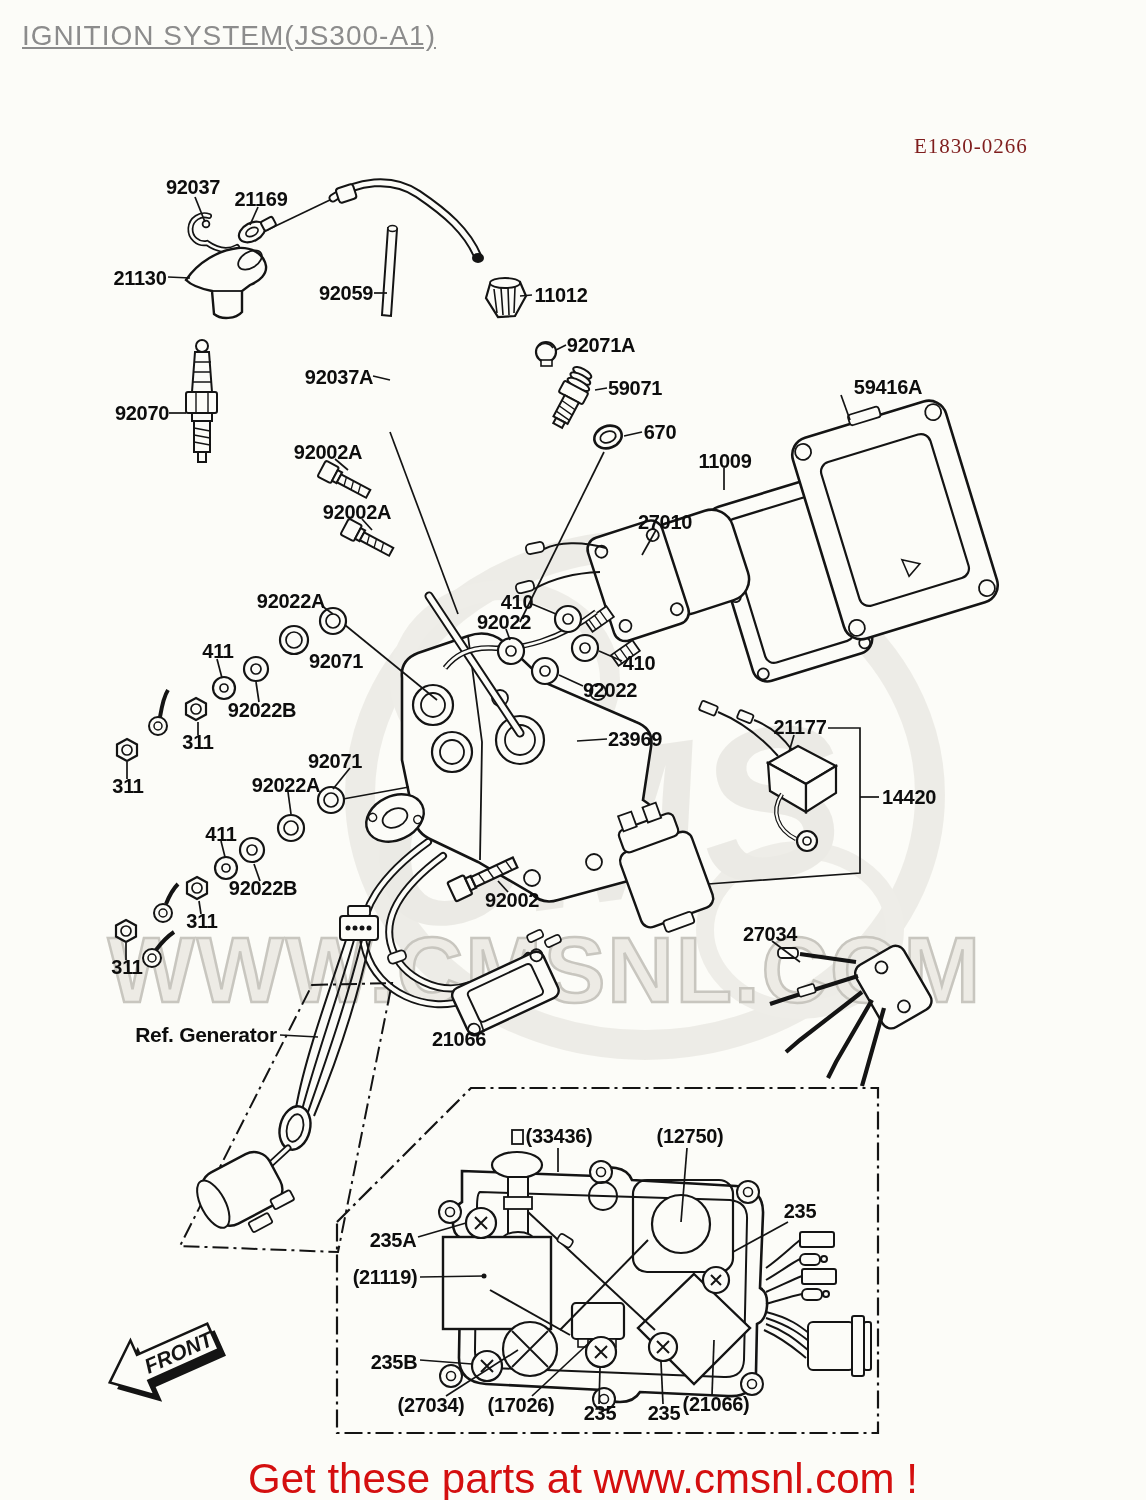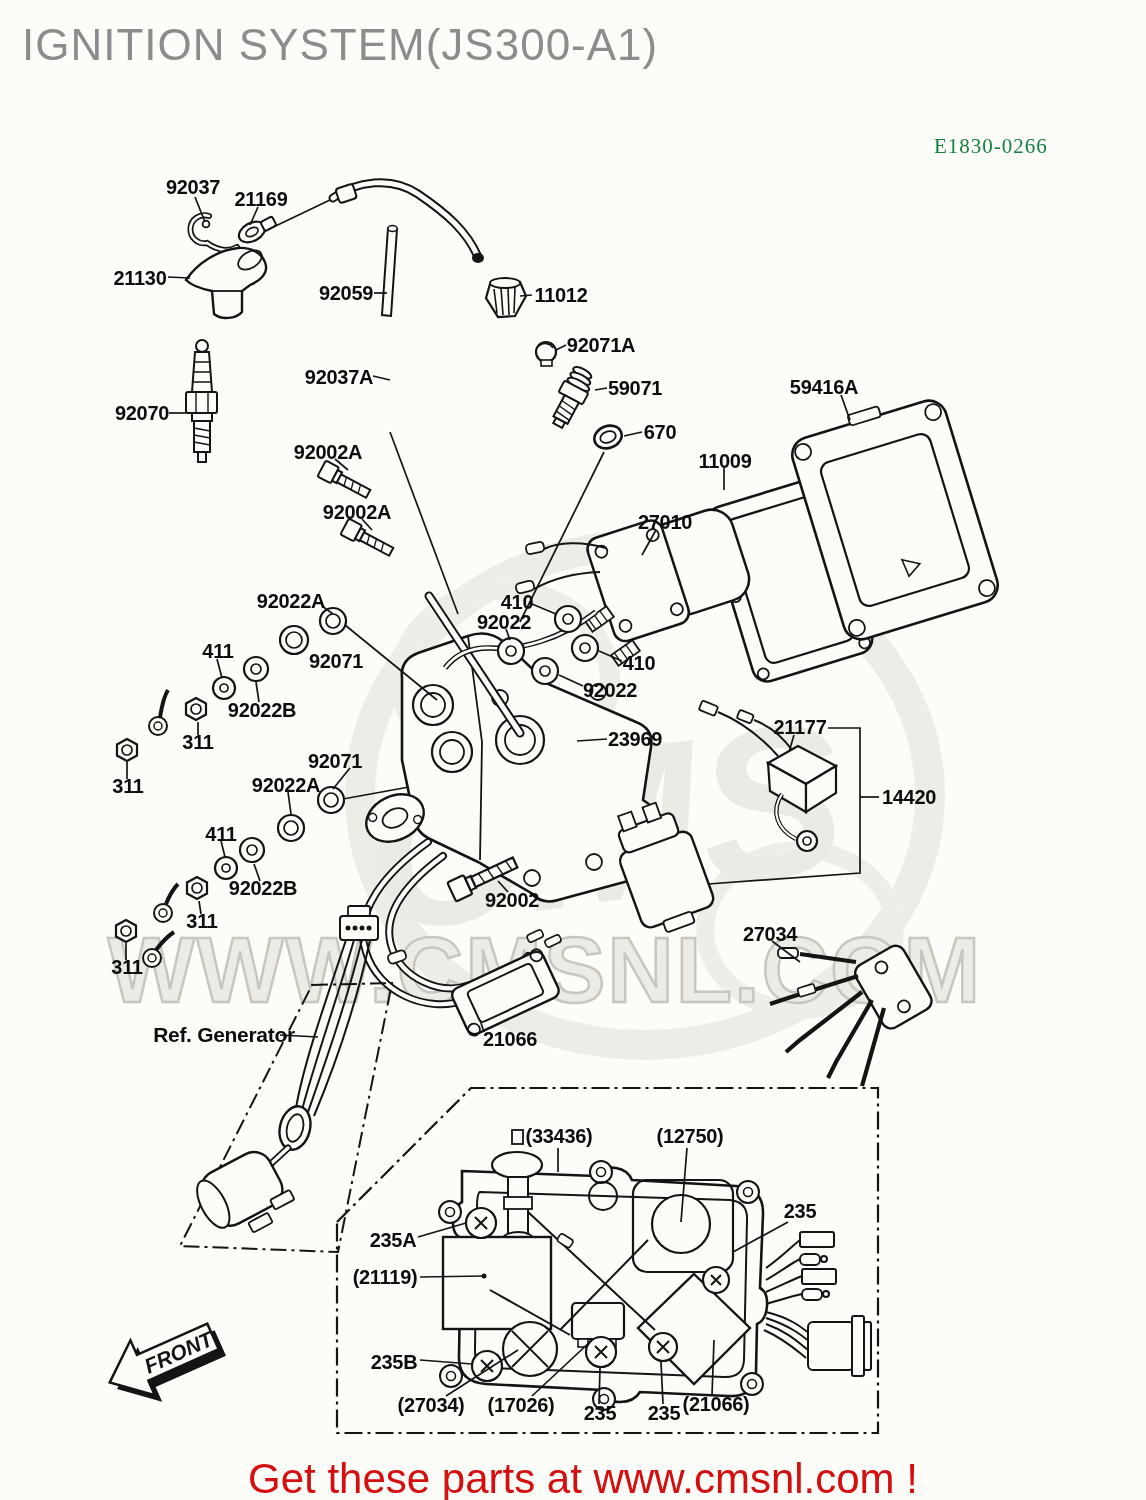--- a/index.html
+++ b/index.html
@@ -1,21 +1,21 @@
 <!DOCTYPE html>
 <html><head>
 <meta charset="utf-8">
 <style>
   html,body{margin:0;padding:0;background:#ffffff;}
   .canvas{position:relative;width:1146px;height:1500px;background:#fcfcf8;overflow:hidden;
           font-family:"Liberation Sans",sans-serif;}
   svg.draw{position:absolute;left:0;top:0;}
-  .title{position:absolute;left:22px;top:20px;font-size:44px;color:#8c8c8c;letter-spacing:1px;}
-  .code{position:absolute;left:934px;top:134px;font-family:"Liberation Serif",serif;
-        font-size:21px;color:#15803d;letter-spacing:1px;}
+  .title{position:absolute;left:22px;top:20px;font-size:28px;color:#8c8c8c;letter-spacing:1px;text-decoration:underline;}
+  .code{position:absolute;left:914px;top:134px;font-family:"Liberation Serif",serif;
+        font-size:21px;color:#7f1d1d;letter-spacing:1px;}
   .pl{position:absolute;transform:translate(-50%,-50%);font-weight:bold;font-size:20px;
       color:#0d0d0d;letter-spacing:-0.3px;white-space:nowrap;}
   .refgen{font-size:21px;}
   .footer{position:absolute;left:583px;top:1455px;transform:translateX(-50%);
           font-size:42px;color:#d40f0f;white-space:nowrap;font-weight:500;}
 </style>
 </head>
 <body>
 
 <div class="canvas">
@@ -487,21 +487,21 @@
 <div class="pl" style="left:561px;top:295px">11012</div>
 <div class="pl" style="left:601px;top:345px">92071A</div>
 <div class="pl" style="left:635px;top:388px">59071</div>
 <div class="pl" style="left:660px;top:432px">670</div>
 <div class="pl" style="left:142px;top:413px">92070</div>
 <div class="pl" style="left:339px;top:377px">92037A</div>
 <div class="pl" style="left:328px;top:452px">92002A</div>
 <div class="pl" style="left:357px;top:512px">92002A</div>
 <div class="pl" style="left:725px;top:461px">11009</div>
 <div class="pl" style="left:665px;top:522px">27010</div>
-<div class="pl" style="left:824px;top:387px">59416A</div>
+<div class="pl" style="left:888px;top:387px">59416A</div>
 <div class="pl" style="left:291px;top:601px">92022A</div>
 <div class="pl" style="left:336px;top:661px">92071</div>
 <div class="pl" style="left:218px;top:651px">411</div>
 <div class="pl" style="left:262px;top:710px">92022B</div>
 <div class="pl" style="left:198px;top:742px">311</div>
 <div class="pl" style="left:128px;top:786px">311</div>
 <div class="pl" style="left:517px;top:602px">410</div>
 <div class="pl" style="left:504px;top:622px">92022</div>
 <div class="pl" style="left:639px;top:663px">410</div>
 <div class="pl" style="left:610px;top:690px">92022</div>
@@ -509,22 +509,22 @@
 <div class="pl" style="left:800px;top:727px">21177</div>
 <div class="pl" style="left:909px;top:797px">14420</div>
 <div class="pl" style="left:335px;top:761px">92071</div>
 <div class="pl" style="left:286px;top:785px">92022A</div>
 <div class="pl" style="left:221px;top:834px">411</div>
 <div class="pl" style="left:263px;top:888px">92022B</div>
 <div class="pl" style="left:202px;top:921px">311</div>
 <div class="pl" style="left:127px;top:967px">311</div>
 <div class="pl" style="left:512px;top:900px">92002</div>
 <div class="pl" style="left:770px;top:934px">27034</div>
-<div class="pl" style="left:510px;top:1039px">21066</div>
-<div class="pl refgen" style="left:224px;top:1035px">Ref. Generator</div>
+<div class="pl" style="left:459px;top:1039px">21066</div>
+<div class="pl refgen" style="left:206px;top:1035px">Ref. Generator</div>
 
 <div class="pl" style="left:559px;top:1136px">(33436)</div>
 <div class="pl" style="left:690px;top:1136px">(12750)</div>
 <div class="pl" style="left:800px;top:1211px">235</div>
 <div class="pl" style="left:393px;top:1240px">235A</div>
 <div class="pl" style="left:385px;top:1277px">(21119)</div>
 <div class="pl" style="left:394px;top:1362px">235B</div>
 <div class="pl" style="left:431px;top:1405px">(27034)</div>
 <div class="pl" style="left:521px;top:1405px">(17026)</div>
 <div class="pl" style="left:600px;top:1413px">235</div>

